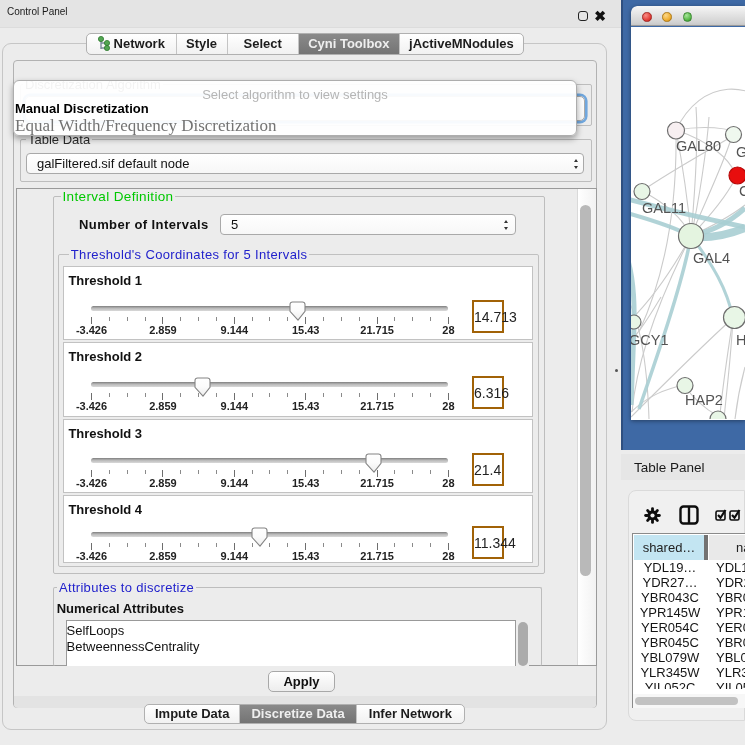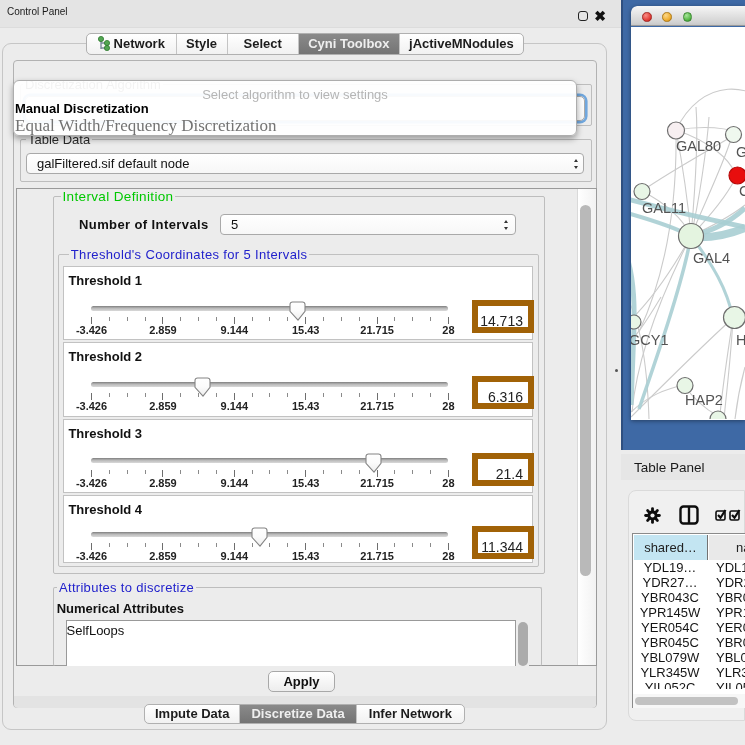--- a/index.html
+++ b/index.html
@@ -33,21 +33,21 @@
 #vsbthumb { position:absolute; left:580px; top:205px; width:11px; height:371px; background:#b9b9b9; border-radius:6px; }
 .tbox { position:absolute; left:62.8px; width:470.7px; border:1px solid #c2c2c2; background:#ffffff; }
 .tlab { position:absolute; left:4.6px; top:6px; font-size:13px; font-weight:bold; color:#111; }
 .track { position:absolute; left:27.7px; width:357px; height:5px; border-radius:3px;
   background:linear-gradient(#7e7e7e,#b9b9b9 45%,#d9d9d9); }
 .ticks { position:absolute; left:27.2px; width:359px; height:4px;
   background:repeating-linear-gradient(90deg,#8a8a8a 0 1px,transparent 1px 17.85px); }
 .majtick { position:absolute; width:1px; height:7px; background:#6e6e6e; }
 .ticklab { position:absolute; width:60px; text-align:center; font-size:11px; font-weight:bold; color:#222; }
 .thumb { position:absolute; }
-.vbox { position:absolute; left:408.2px; width:62px; height:33px; background:#fff; border:6px solid #a16207;
+.vbox { position:absolute; left:408.2px; width:32px; height:33px; background:#fff; border:2px solid #a16207;
   font-size:14px; color:#222; text-align:right; line-height:31px; padding-right:5px; }
 #attrlist { position:absolute; left:65.5px; top:620px; width:450.5px; height:46px; background:#fff; border:1px solid #999; border-bottom:none; }
 #attrlist div { font-size:13px; color:#111; line-height:15.5px; }
 #listsb { position:absolute; left:516px; top:620px; width:13px; height:46px; background:#ededed; }
 #listsbthumb { position:absolute; left:2px; top:2px; width:10px; height:44px; background:#ababab; border-radius:5px; }
 #applybtn { position:absolute; left:268px; top:671px; width:67px; height:21px; background:linear-gradient(#ffffff,#ededed);
   border:1px solid #a8a8a8; border-radius:5px; font-size:13px; font-weight:600; color:#111; text-align:center; line-height:19px; }
 #popup { position:absolute; left:13px; top:80px; width:564px; height:56px; background:rgba(255,255,255,0.94);
   border:1px solid #adadad; border-radius:6px; box-shadow:0 3px 6px rgba(0,0,0,0.35); }
 #popup .hint { position:absolute; left:0; right:0; top:6px; text-align:center; font-size:13px; color:#b5b5b5; }
@@ -57,21 +57,21 @@
 #macwin { position:absolute; left:631px; top:6px; width:114px; height:414px; border-top-left-radius:6px; overflow:hidden;
   box-shadow:0 1px 4px rgba(0,0,0,0.4); }
 #mactb { position:absolute; left:0; top:0; width:114px; height:20px; background:linear-gradient(#f6f6f6,#d3d3d3 85%,#c8c8c8); border-bottom:1px solid #9b9b9b; border-top-left-radius:6px; }
 .light { position:absolute; top:6px; width:9.5px; height:9.5px; border-radius:50%; }
 #canvas { position:absolute; left:0; top:21px; width:114px; height:393px; background:#fff; }
 #tpheader { position:absolute; left:621px; top:454px; width:124px; height:26px; background:#e6e6e6; }
 #tpheader span { position:absolute; left:13px; top:6px; font-size:13.5px; color:#1a1a1a; }
 #tablebox { position:absolute; left:628px; top:490px; width:117px; height:231px; background:#f0f0f0;
   border:1px solid #dadada; border-top-left-radius:8px; border-bottom-left-radius:8px; }
 #thetable { position:absolute; left:632px; top:533px; width:113px; height:175px; background:#fff; border-left:1px solid #8a8a8a; border-top:1px solid #8a8a8a; overflow:hidden;}
-.thead1 { position:absolute; left:1px; top:1px; width:74px; height:25px; background:#c3e5f2; border-right:1px solid #737373; font-size:13px; color:#222; text-align:center; line-height:25px; }
+.thead1 { position:absolute; left:1px; top:1px; width:74px; height:25px; background:#c3e5f2; border-right:4px solid #737373; font-size:13px; color:#222; text-align:center; line-height:25px; }
 .thead2 { position:absolute; left:76px; top:1px; width:40px; height:25px; background:#e9e9e9; font-size:13px; color:#222; padding-left:27px; line-height:25px; }
 .trows { position:absolute; left:1px; top:26px; width:112px; height:129px; overflow:hidden; }
 .trow { display:flex; height:14.95px; }
 .tc1 { width:74px; text-align:center; font-size:13px; color:#151515; }
 .tc2 { width:40px; padding-left:10px; font-size:13px; color:#151515; }
 #hsb { position:absolute; left:633px; top:694px; width:112px; height:14px; background:#f7f7f7; }
 #hsbthumb { position:absolute; left:635px; top:697px; width:103px; height:8px; background:#c2c2c2; border-radius:4px; }
 </style></head>
 <body>
 <div id="titlebar">
@@ -192,20 +192,21 @@
     </svg>
   <div class="vbox" style="top:30.5px;">11.344</div>
 </div>
 
 <div class="group" style="left:53px; top:587px; width:489px; height:79px; border-bottom:none;">
   <div class="gtitle" style="color:#2222cc; left:3px; letter-spacing:0.3px;">Attributes to discretize</div>
 </div>
 <div style="position:absolute; left:56.7px; top:601px; font-size:13px; font-weight:bold; color:#111;">Numerical Attributes</div>
 <div id="attrlist">
   <div style="padding-top:2px;">SelfLoops</div>
+  <div>BetweennessCentrality</div>
 </div>
 <div id="listsb">
     <div id="listsbthumb"></div>
   </div>
 <div id="vsbtrack"></div>
 <div id="vsbthumb"></div>
 <div id="applybtn">Apply</div>
 <div style="position:absolute; left:14px; top:696px; width:582px; height:12px; background:#e3e3e3; border-radius:0 0 4px 4px;"></div>
 
 <div id="popup">

